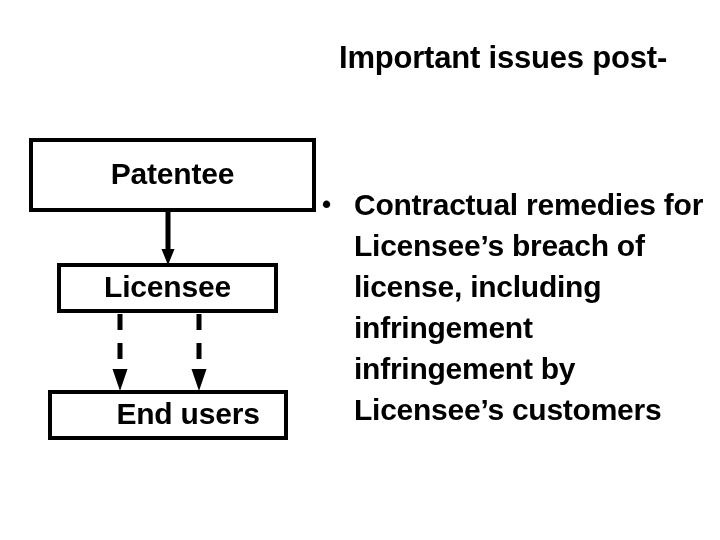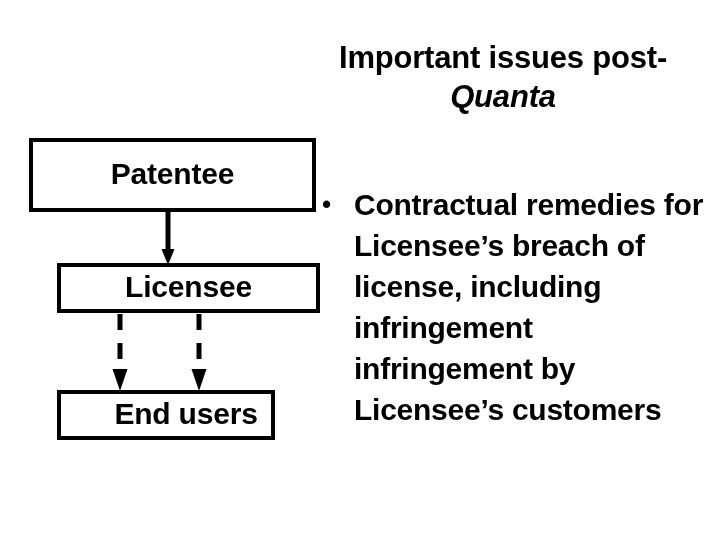--- a/index.html
+++ b/index.html
@@ -59,27 +59,27 @@
   }
   #box-patentee {
     left: -6px;
     top: 138px;
     width: 287px;
     height: 74px;
   }
   #box-licensee {
     left: 22px;
     top: 263px;
-    width: 263px;
+    width: 221px;
     height: 50px;
   }
   #box-endusers {
-    left: 22px;
+    left: 13px;
     top: 390px;
-    width: 218px;
+    width: 240px;
     height: 50px;
     padding-left: 40px;
   }
   .flow-box .flow-label {
     line-height: 1;
     transform: translateY(-1px);
   }
 
   
   .arrow-solid, .arrow-dashed {
@@ -132,21 +132,20 @@
     flex: 1 1 auto;
   }
 </style>
 </head>
 <body>
 
 <div id="slide">
 
   <div id="slide-title">
     <span class="title-line-1">Important issues post-</span>
-    <span class="title-line-2">Quanta</span>
   </div>
 
   <div id="flow-diagram">
 
     <div class="flow-box" id="box-patentee">
       <span class="flow-label">Patentee</span>
     </div>
 
     <svg class="arrow-solid" id="arrow-patentee-licensee" viewBox="0 0 14 56">
       <line x1="7" y1="2" x2="7" y2="40" stroke="#000000" stroke-width="5"></line>

